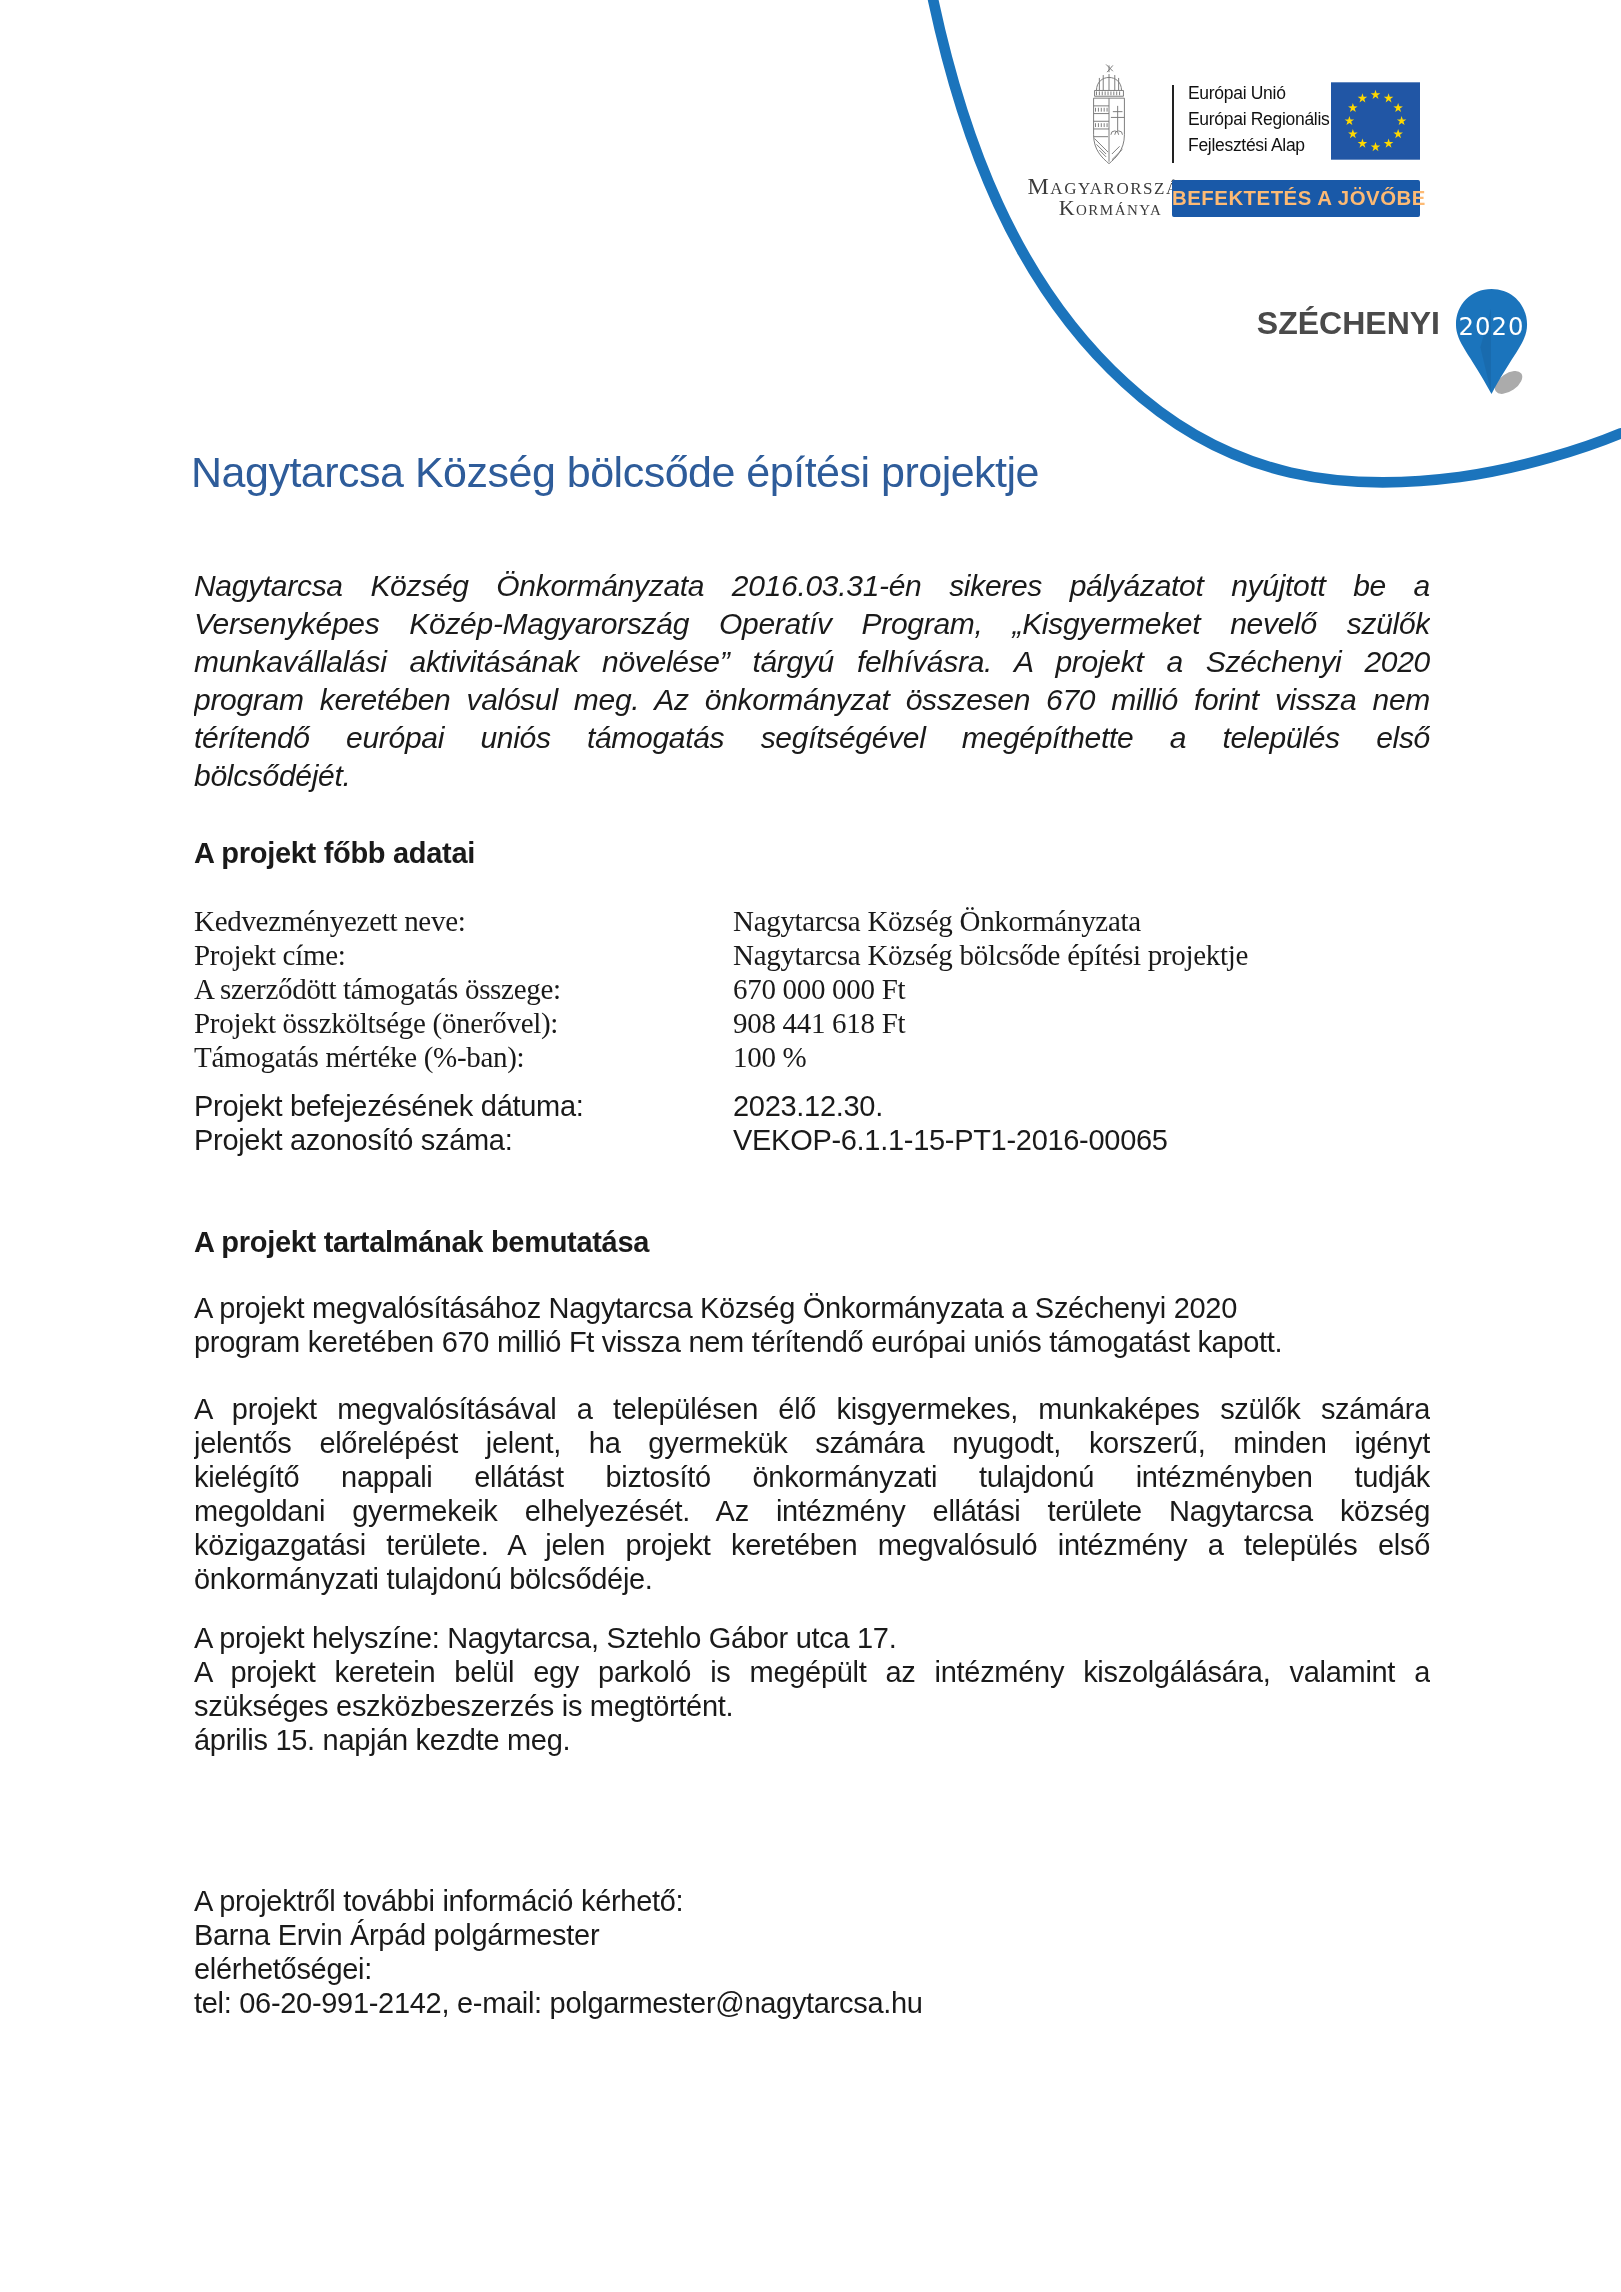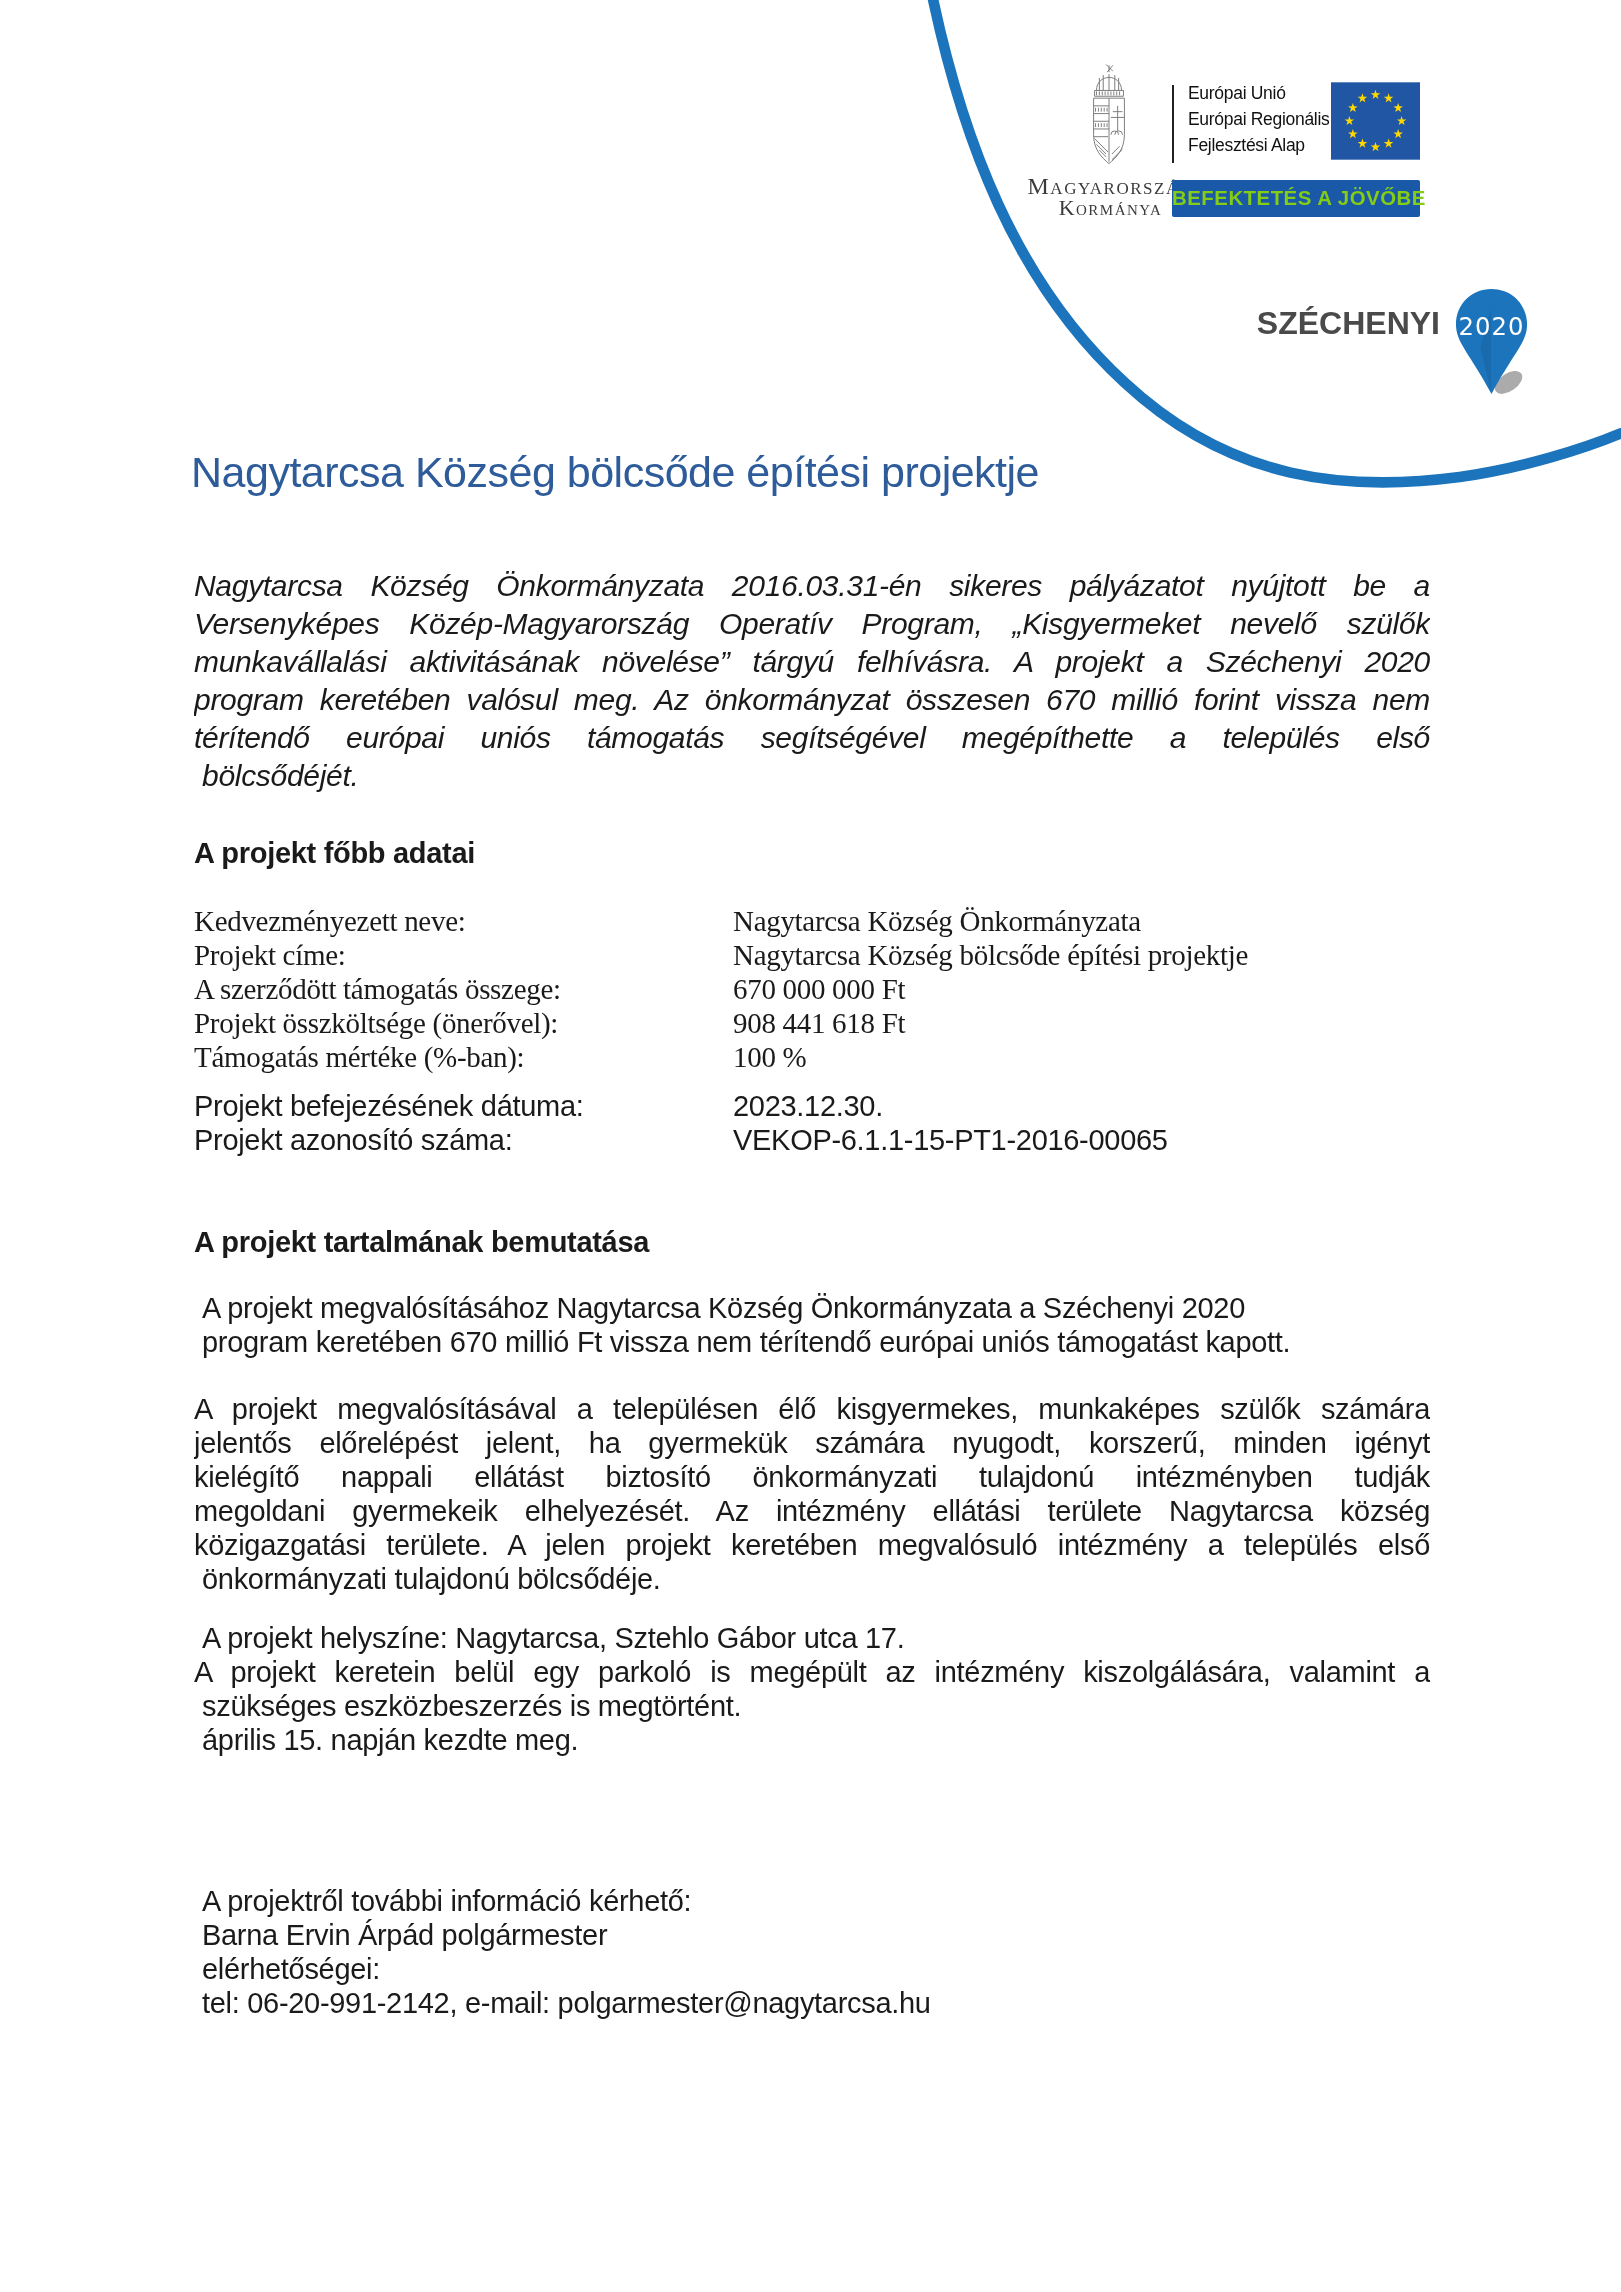--- a/index.html
+++ b/index.html
@@ -17,38 +17,38 @@
     color:#3b3b3b;letter-spacing:1.5px;
   }
   .gov-name .l1{font-size:24px;line-height:22px;}
   .gov-name .l2{font-size:22px;line-height:22px;}
   .eu-divider{position:absolute;left:1172px;top:85px;width:1.9px;height:78px;background:#222;}
   .eu-text{position:absolute;left:1188px;top:80px;font-size:17.5px;line-height:26px;color:#111;letter-spacing:-0.3px;}
   .eu-text .b{font-weight:normal;}
   #flag-svg{position:absolute;left:1331px;top:82px;}
   .banner{
     position:absolute;left:1172px;top:180px;width:248px;height:37px;
-    background:#1959A8;border-radius:1.9px;color:#84cc16;font-weight:bold;
+    background:#1959A8;border-radius:1.9px;color:#fdba74;font-weight:bold;
     font-size:20.4px;line-height:37px;text-align:center;letter-spacing:0.5px;
     white-space:nowrap;
   }
   .szechenyi{
     position:absolute;left:1116px;top:305px;width:324px;text-align:right;
     font-size:32px;font-weight:bold;color:#4a4a4a;letter-spacing:0px;white-space:nowrap;
   }
   #pin-svg{position:absolute;left:1454px;top:287px;}
   
   .title{
     position:absolute;left:191px;top:448px;font-size:43px;color:#2E5C9A;
     letter-spacing:-0.5px;white-space:nowrap;font-weight:400;
   }
   .textblock{position:absolute;left:194px;width:1236px;}
   .line{height:34px;overflow:hidden;letter-spacing:-0.3px;}
   .j{text-align:justify;text-align-last:justify;}
-  .plain{white-space:nowrap;margin-left:8px;}
+  .plain{white-space:nowrap;}
   .body30{font-size:29px;line-height:34px;}
   .intro{font-style:italic;font-size:30px;}
   .intro .line{height:38px;line-height:38px;}
   .heading{position:absolute;left:194px;font-size:29px;font-weight:bold;white-space:nowrap;letter-spacing:-0.3px;}
   .trow{height:34px;white-space:nowrap;font-size:29px;line-height:34px;letter-spacing:-0.3px;}
   .trow .lab{display:inline-block;width:539px;}
 </style>
 </head>
 <body>
 

